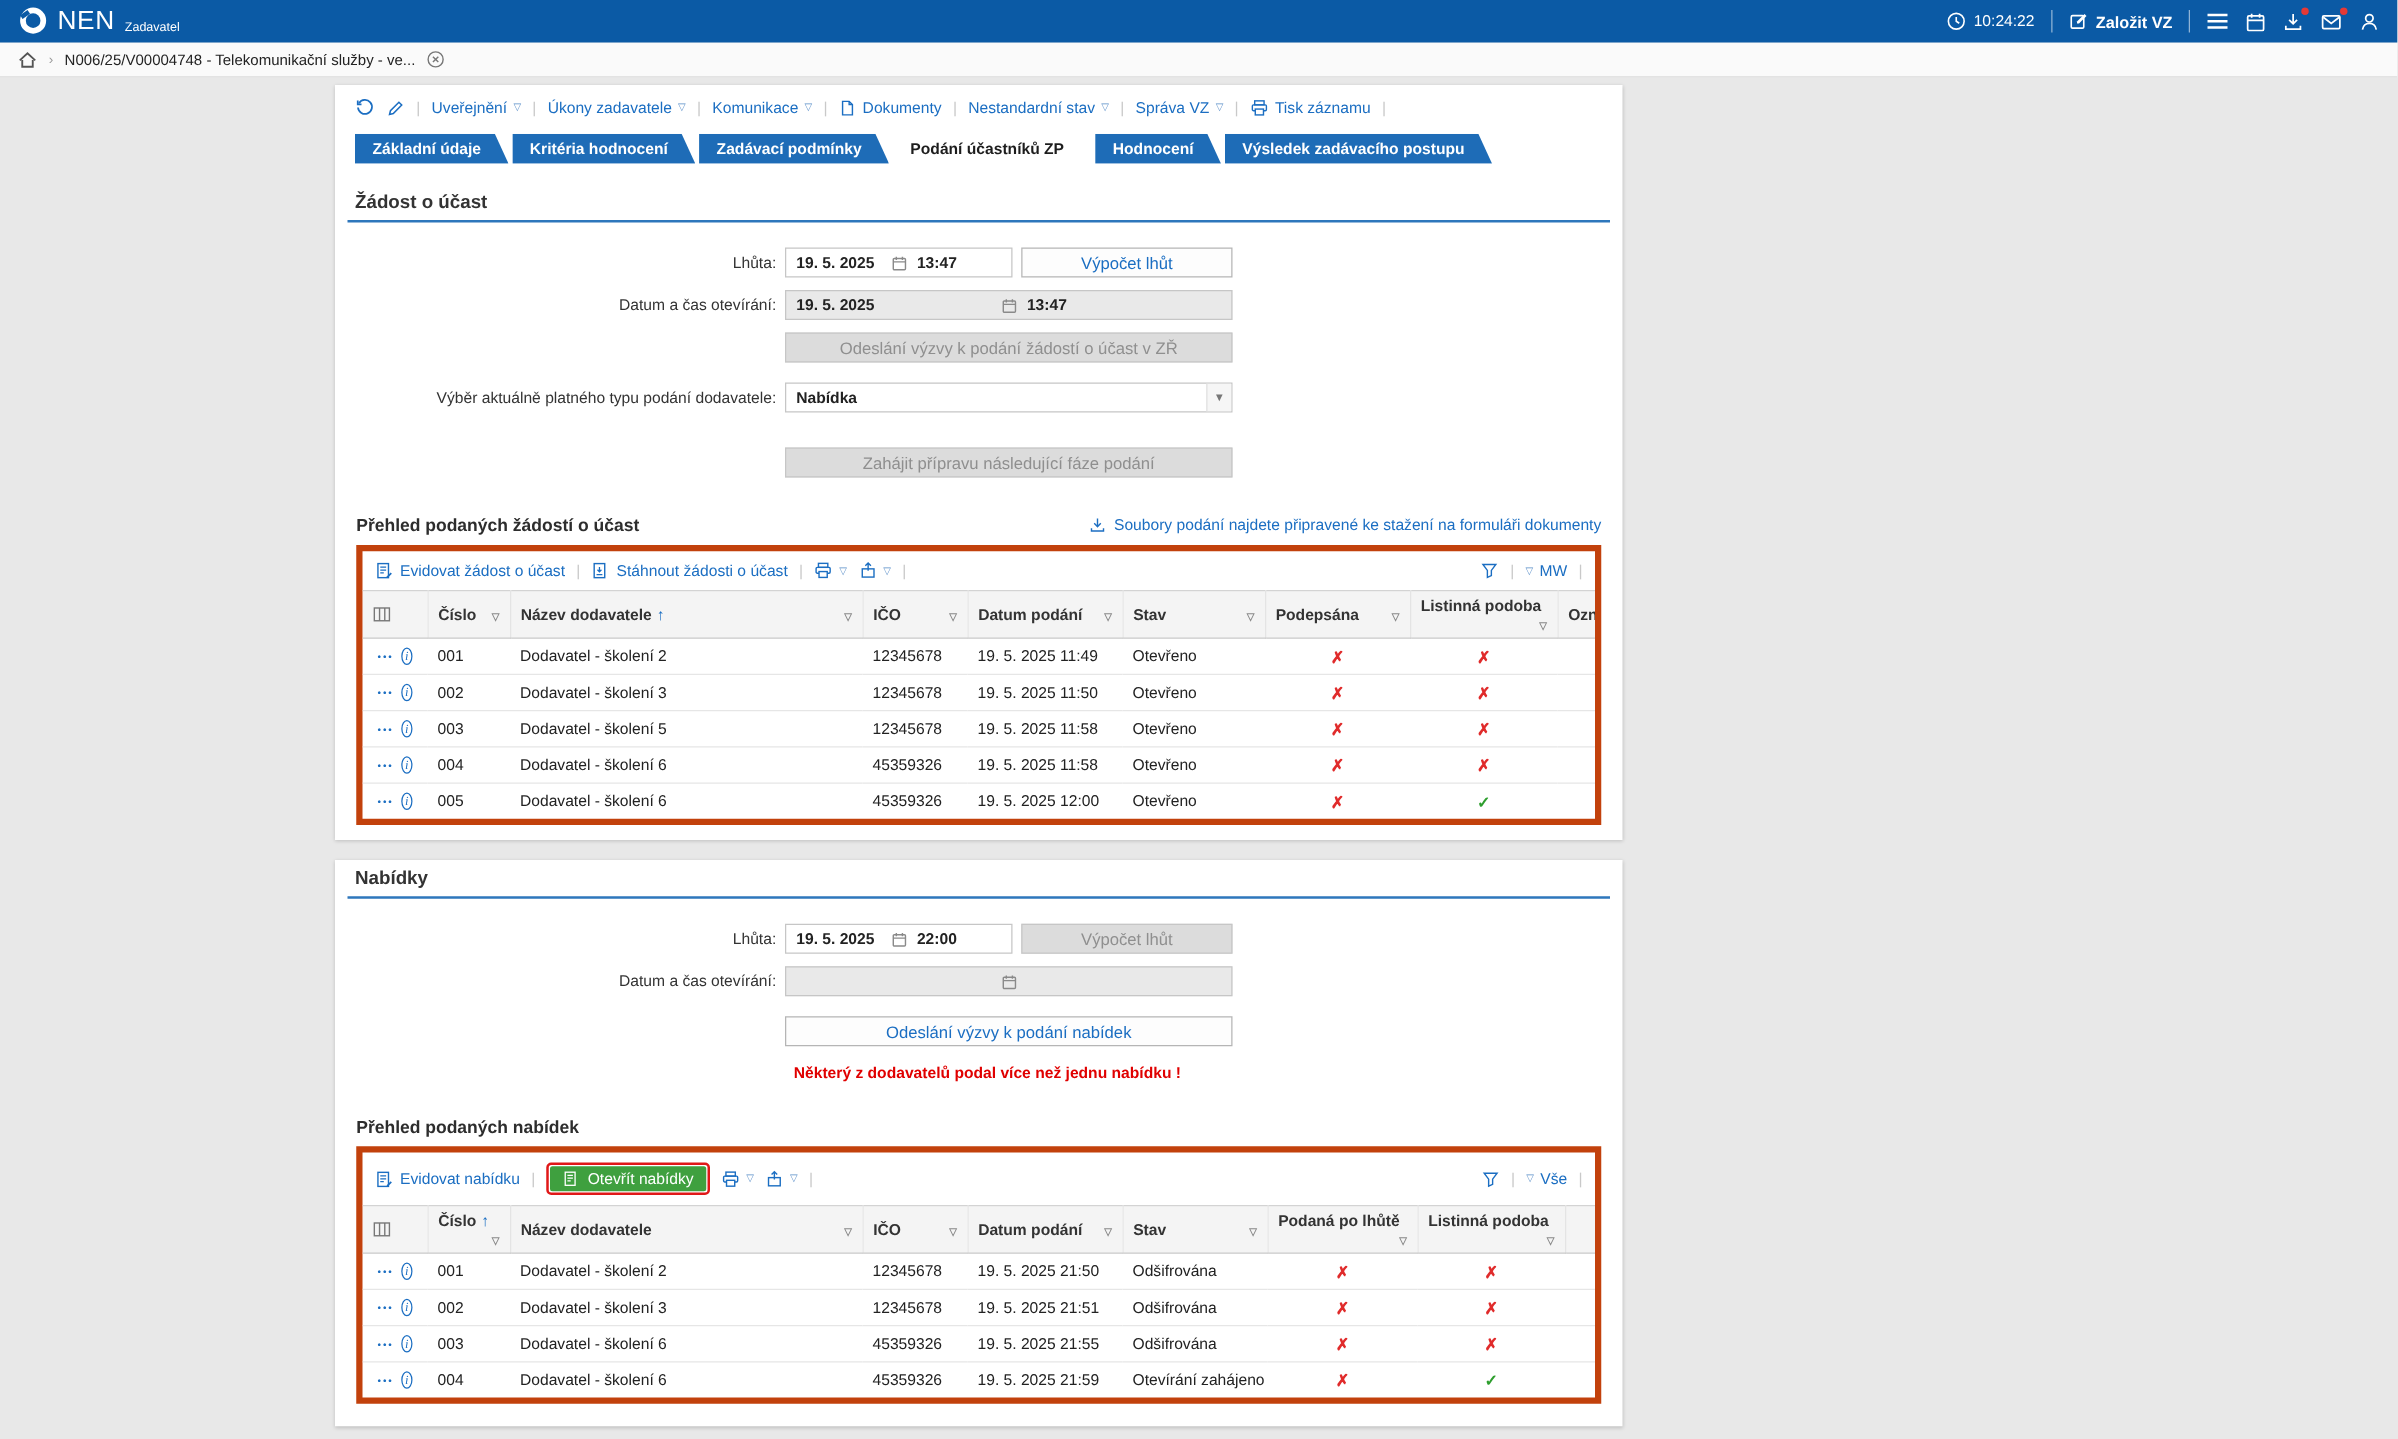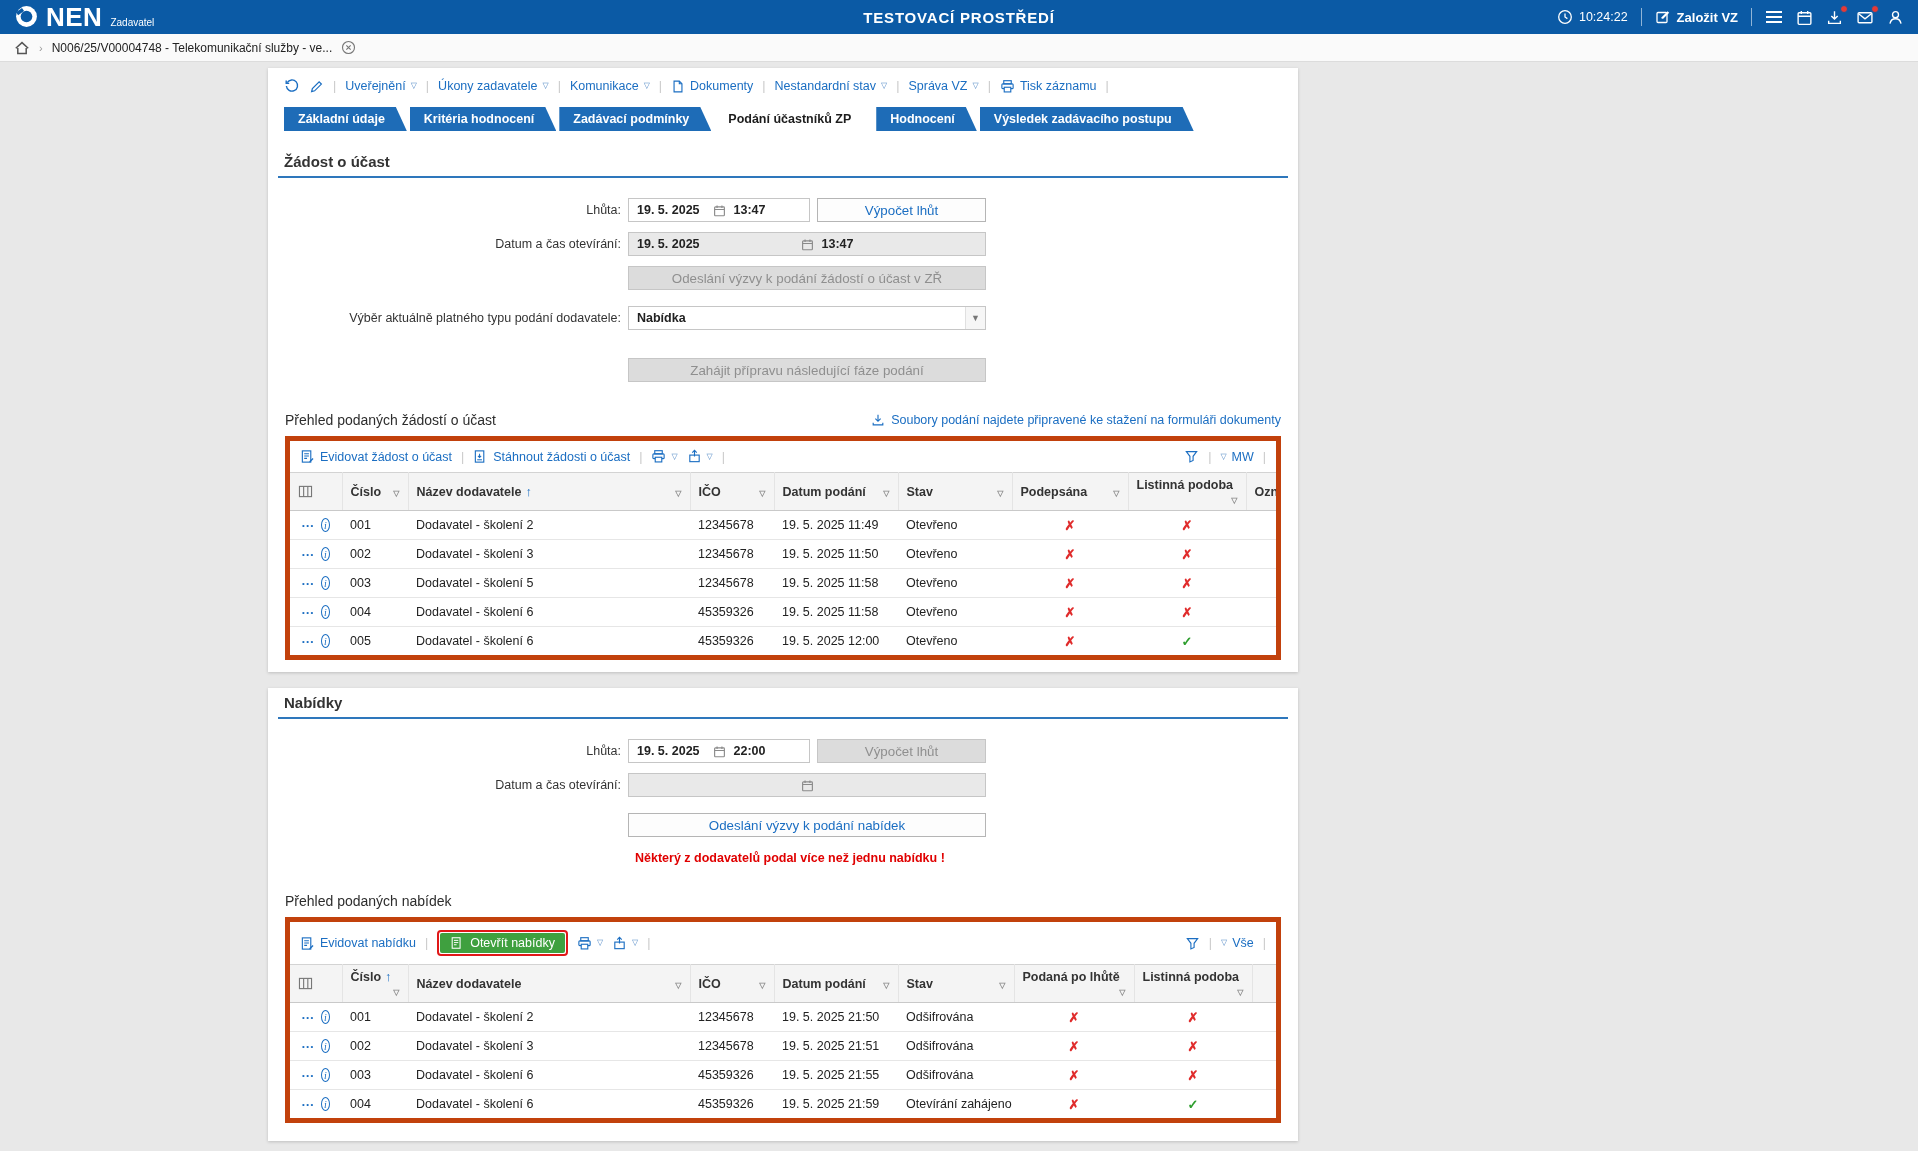--- a/index.html
+++ b/index.html
@@ -8,21 +8,21 @@
     background:#e8e8e8;
     font-family:"Liberation Sans",sans-serif;
     font-size:12.5px;color:#333;overflow:hidden;
   }
   svg{display:block}
   .clickable{cursor:pointer}
 
   
   .topbar{height:34px;background:#0b5aa5;color:#fff;display:flex;align-items:center;padding:0 14px;position:relative}
   .brand{display:flex;align-items:flex-start;gap:7px;z-index:2}
-  .brand-name{font-size:26px;font-weight:bold;letter-spacing:.5px;line-height:26px}
+  .brand-name{font-size:21px;font-weight:normal;letter-spacing:.5px;line-height:26px}
   .brand-sub{font-size:10px;align-self:flex-end;margin-bottom:2px;margin-left:1px}
   .env-title{position:absolute;left:0;right:0;text-align:center;font-weight:bold;font-size:15px;letter-spacing:.8px}
   .top-right{margin-left:auto;display:flex;align-items:center;gap:13px;z-index:2}
   .top-item{display:flex;align-items:center;gap:6px;position:relative}
   .newvz{font-weight:bold;font-size:13px}
   .sep-v{width:1px;height:18px;background:rgba(255,255,255,.55)}
   .badge{position:absolute;top:-4px;right:-5px;width:8px;height:8px;border-radius:50%;background:#e53935;border:1px solid #0b5aa5}
 
   
   .breadcrumb{height:28px;background:#fafafa;border-bottom:1px solid #dcdcdc;display:flex;align-items:center;gap:9px;padding:0 14px;font-size:12px;color:#444}
@@ -63,21 +63,21 @@
   .btn.wide{width:358px}
   .btn.fixed{width:169px}
   .dt-small{flex:0 0 182px}
   .select{display:flex;align-items:center;border:1px solid #c6c6c6;background:#fff;height:24px;flex:1;cursor:pointer}
   .select .sval{flex:1;padding:0 8px;font-weight:bold;color:#222}
   .select .sbtn{width:20px;height:100%;display:flex;align-items:center;justify-content:center;color:#777;font-size:9px;border-left:1px solid #e0e0e0;background:#f6f6f6}
   .warning{margin:14px 0 8px 367px;color:#e00000;font-weight:bold}
 
   
   .tbl-head-row{display:flex;justify-content:space-between;align-items:center;margin:16px 17px 8px}
-  .tbl-title{font-size:14px;font-weight:normal;color:#2d2d2d}
+  .tbl-title{font-size:14px;font-weight:bold;color:#2d2d2d}
   .dl-link{color:#1b6ec2;display:flex;align-items:center;gap:6px;cursor:pointer}
   .grid{margin:0 17px;border:5px solid #c2410c;background:#fff;overflow:hidden}
   .grid-toolbar{display:flex;align-items:center;gap:9px;padding:8px 10px;color:#1b6ec2}
   .grid-toolbar .right{margin-left:auto;display:flex;align-items:center;gap:9px}
   .btn-green{display:inline-flex;align-items:center;gap:6px;background:#3fa03f;color:#fff;padding:3px 10px;border-radius:2px;cursor:pointer;font-size:12.5px}
   .red-outline{border:2px solid #e01818;border-radius:4px;padding:1px;display:inline-flex}
 
   table{width:100%;border-collapse:collapse;table-layout:fixed}
   th{background:#f4f4f4;border-top:1px solid #d3d3d3;border-bottom:1px solid #c9c9c9;border-right:1px solid #e4e4e4;
      font-weight:bold;text-align:left;padding:5px 8px;font-size:12.5px;color:#333;white-space:nowrap;overflow:hidden;cursor:pointer}
@@ -103,21 +103,20 @@
   <div class="brand clickable">
     <svg width="25" height="25" viewBox="0 0 24 24">
       <circle cx="12" cy="12" r="10" fill="#fff"></circle>
       <circle cx="12" cy="12" r="5.6" fill="#0b5aa5"></circle>
       <rect x="2" y="6" width="7" height="3.4" fill="#0b5aa5" transform="rotate(-35 5 7)"></rect>
     </svg>
     <span class="brand-name">NEN</span>
     <span class="brand-sub">Zadavatel</span>
   </div>
 
-  <div class="env-title">TESTOVACÍ PROSTŘEDÍ</div>
 
   <div class="top-right">
     <div class="top-item">
       <svg width="16" height="16" viewBox="0 0 16 16" class="ico-white">
         <circle cx="8" cy="8" r="6.3" fill="none" stroke="currentColor" stroke-width="1.3"></circle>
         <path d="M8 4.6V8l2.4 1.6" fill="none" stroke="currentColor" stroke-width="1.3"></path>
       </svg>
       <span>10:24:22</span>
     </div>
     <div class="sep-v"></div>

